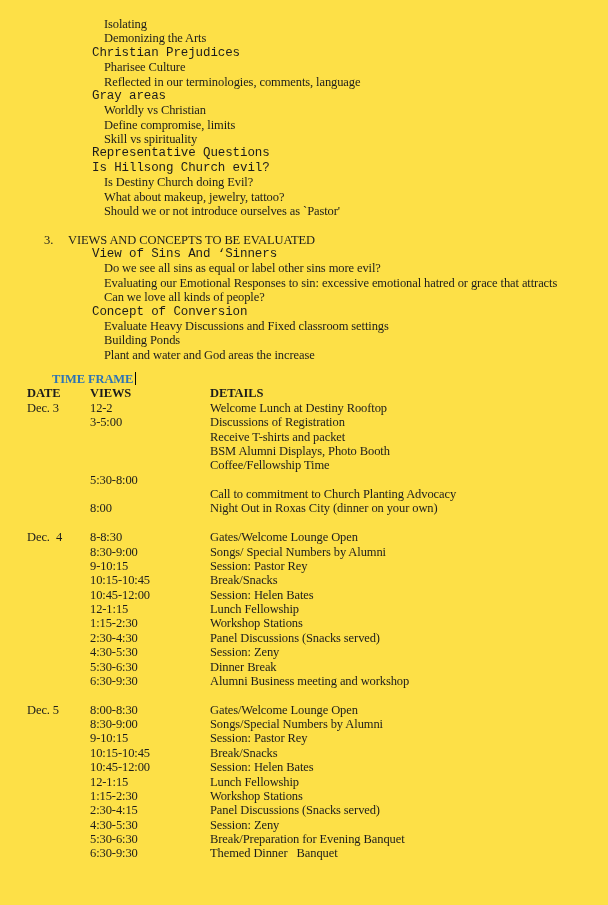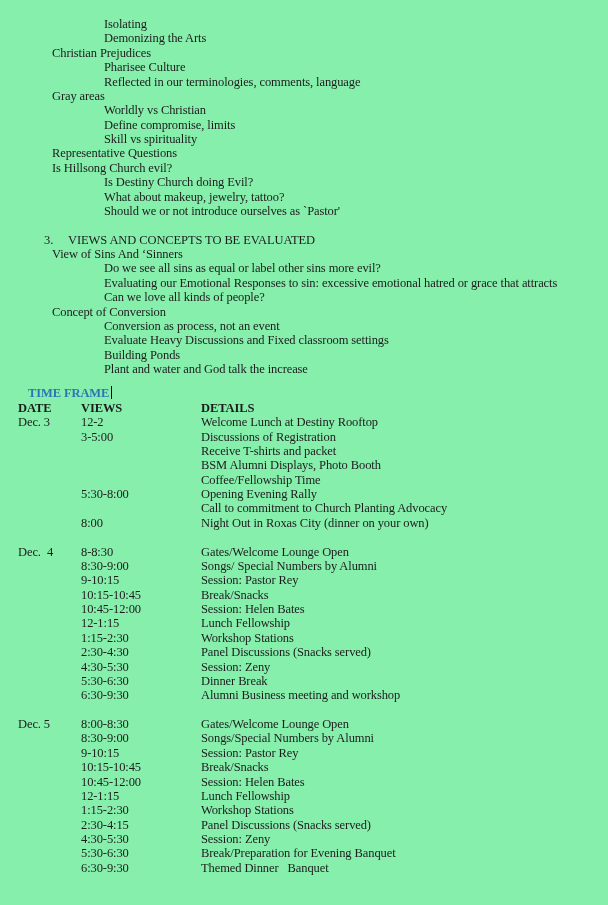--- a/index.html
+++ b/index.html
@@ -1,47 +1,47 @@
 <!DOCTYPE html>
 <html><head>
 <meta charset="utf-8">
 <style>
   html,body { margin:0; padding:0; }
   .page {
     position:relative;
     width:608px; height:905px;
-    background:#86efac;
+    background:#fde047;
     font-family:"Liberation Serif","DejaVu Serif",serif;
     font-size:12.5px;
     line-height:14.38px;
     letter-spacing:-0.1px;
     color:#1c1c1c;
     overflow:hidden;
   }
   .content { padding-top:17px; }
   .line { white-space:pre; }
-  .lvl2 { padding-left:52px; }
+  .lvl2 { padding-left:92px;font-family:Liberation Mono, monospace; }
   .lvl3 { padding-left:104px; }
   .blank { height:14.38px; }
   .gap10 { height:10px; }
   .numline { display:flex; padding-left:44px; }
   .num { width:24px; flex:0 0 24px; }
-  .tf-title-line { padding-left:28px; }
+  .tf-title-line { padding-left:28px;margin-left:24px; }
   .tf-title { font-weight:bold; color:#2e74b5; }
   .caret {
     display:inline-block;
     width:1px; height:13px;
     background:#000;
     vertical-align:-2px;
     margin-left:2px;
   }
   .trow {
     display:grid;
     grid-template-columns:63px 120px 1fr;
-    margin-left:18px;
+    margin-left:27px;
     white-space:pre;
   }
   .trow > div { overflow:visible; }
   .thead { font-weight:bold; }
   .spacer { height:14.38px; }
 </style>
 </head>
 <body>
 
 <div class="page">
@@ -70,43 +70,42 @@
       <span class="num">3.</span>
       <span>VIEWS AND CONCEPTS TO BE EVALUATED</span>
     </div>
 
     <div id="outline-sec3">
         <div class="line lvl2">View of Sins And ‘Sinners</div>
         <div class="line lvl3">Do we see all sins as equal or label other sins more evil?</div>
         <div class="line lvl3">Evaluating our Emotional Responses to sin: excessive emotional hatred or grace that attracts</div>
         <div class="line lvl3">Can we love all kinds of people?</div>
         <div class="line lvl2">Concept of Conversion</div>
-        <div class="line lvl3">Conversion as process, not an event</div>
         <div class="line lvl3">Evaluate Heavy Discussions and Fixed classroom settings</div>
         <div class="line lvl3">Building Ponds</div>
-        <div class="line lvl3">Plant and water and God talk the increase</div>
+        <div class="line lvl3">Plant and water and God areas the increase</div>
       </div>
 
     <div class="gap10"></div>
 
     <div class="line tf-title-line"><span class="tf-title">TIME FRAME</span><span class="caret"></span></div>
 
     <div class="trow thead">
       <div>DATE</div>
       <div>VIEWS</div>
       <div>DETAILS</div>
     </div>
 
     <div id="schedule-body">
         <div class="trow"><div>Dec. 3</div><div>12-2</div><div>Welcome Lunch at Destiny Rooftop</div></div>
         <div class="trow"><div></div><div>3-5:00</div><div>Discussions of Registration</div></div>
         <div class="trow"><div></div><div></div><div>Receive T-shirts and packet</div></div>
         <div class="trow"><div></div><div></div><div>BSM Alumni Displays, Photo Booth</div></div>
         <div class="trow"><div></div><div></div><div>Coffee/Fellowship Time</div></div>
-        <div class="trow"><div></div><div>5:30-8:00</div><div>Opening Evening Rally</div></div>
+        <div class="trow"><div></div><div>5:30-8:00</div></div>
         <div class="trow"><div></div><div></div><div>Call to commitment to Church Planting Advocacy</div></div>
         <div class="trow"><div></div><div>8:00</div><div>Night Out in Roxas City (dinner on your own)</div></div>
         <div class="spacer"></div>
         <div class="trow"><div>Dec.  4</div><div>8-8:30</div><div>Gates/Welcome Lounge Open</div></div>
         <div class="trow"><div></div><div>8:30-9:00</div><div>Songs/ Special Numbers by Alumni</div></div>
         <div class="trow"><div></div><div>9-10:15</div><div>Session: Pastor Rey</div></div>
         <div class="trow"><div></div><div>10:15-10:45</div><div>Break/Snacks</div></div>
         <div class="trow"><div></div><div>10:45-12:00</div><div>Session: Helen Bates</div></div>
         <div class="trow"><div></div><div>12-1:15</div><div>Lunch Fellowship</div></div>
         <div class="trow"><div></div><div>1:15-2:30</div><div>Workshop Stations</div></div>

